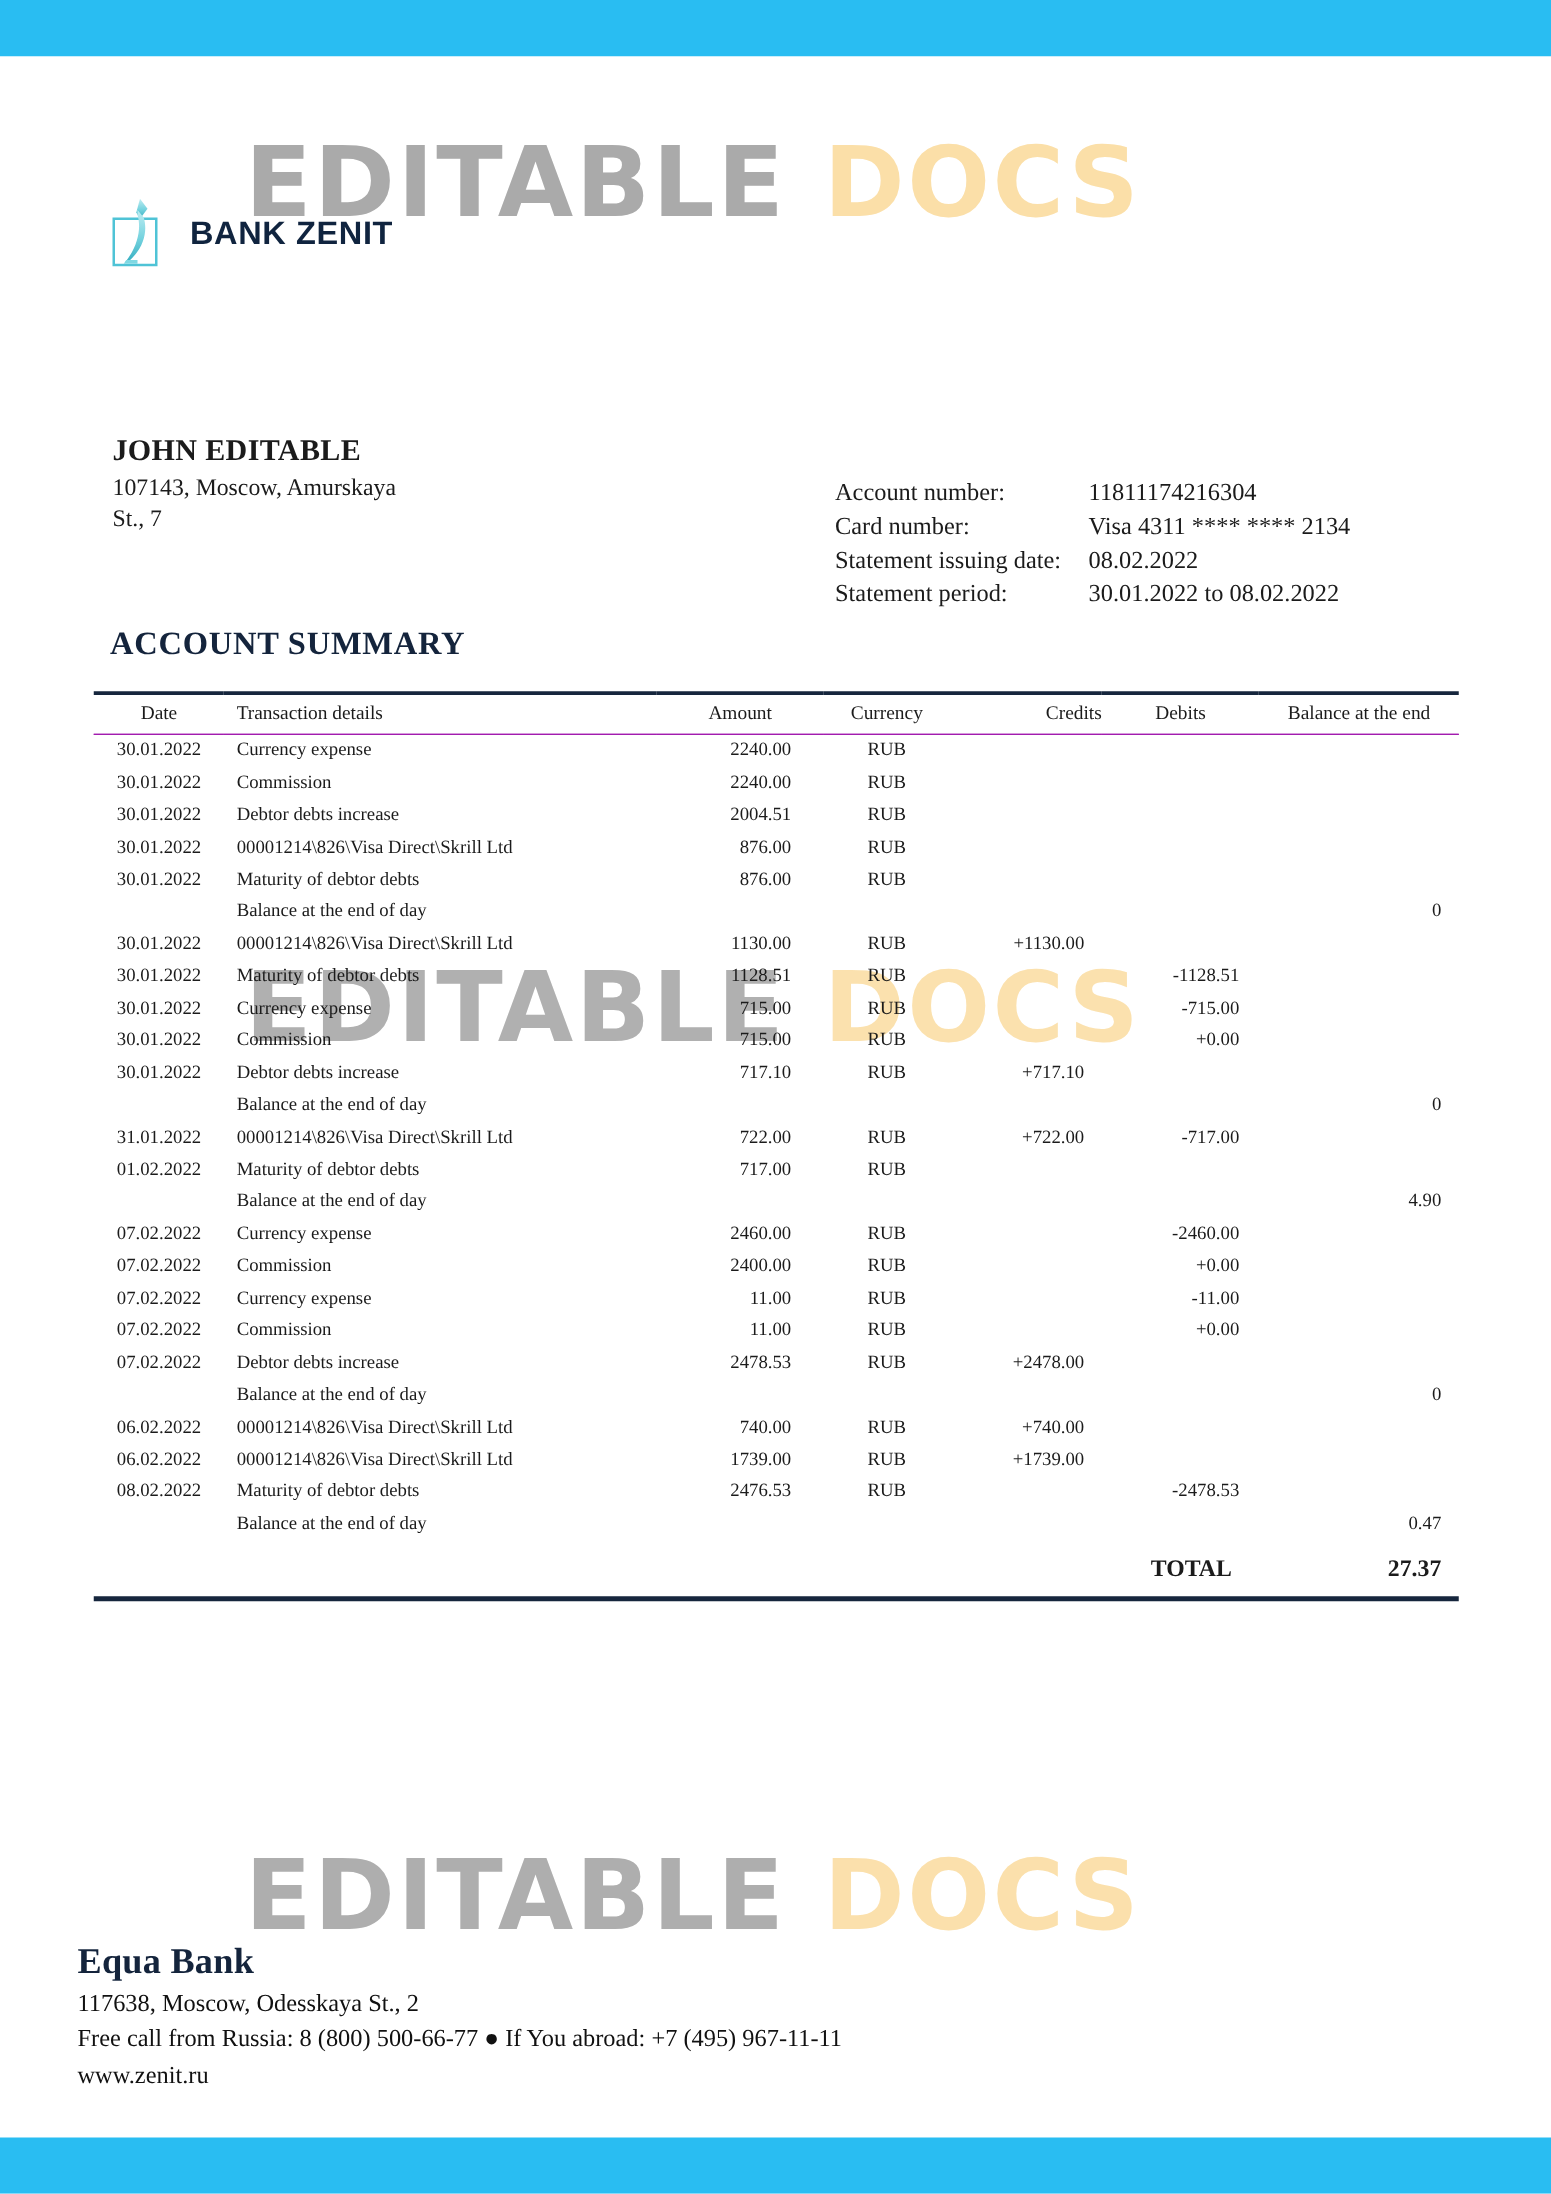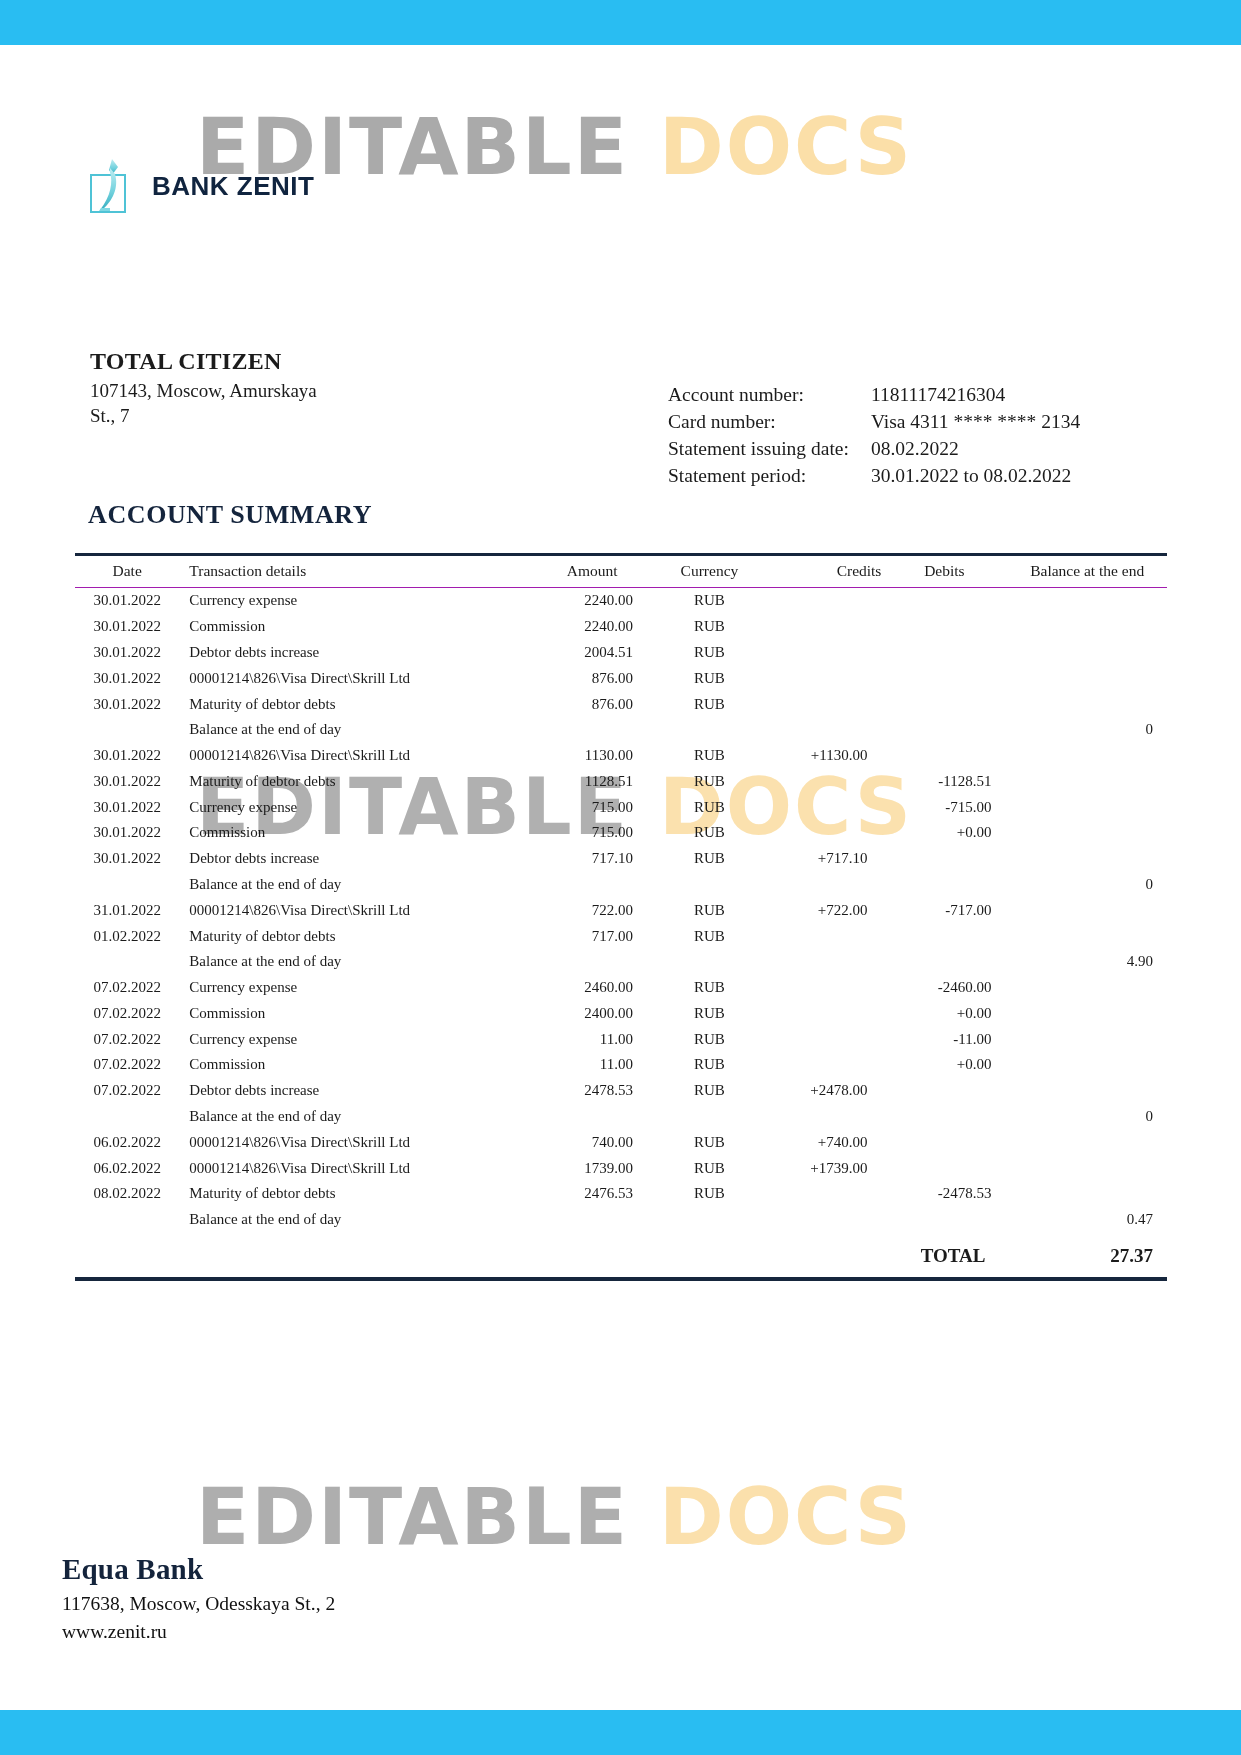--- a/index.html
+++ b/index.html
@@ -215,21 +215,21 @@
         <rect x="3" y="17" width="34" height="37" fill="none" stroke="#4FC3D6" stroke-width="2"></rect>
         <path d="M24 1 L30 9 L24 17 L21 12 Z" fill="url(#tealgrad)"></path>
         <path d="M22 10 L27 16 C30 26 28 40 14 52 L12 52 C23 38 25 24 22 14 Z" fill="url(#tealgrad)"></path>
         <path d="M13 50 L22 50 L22 53 L11 53 Z" fill="#7FD8E3"></path>
       </svg>
     </span>
     <span class="bank-name">BANK ZENIT</span>
   </div>
 
   <div class="customer">
-    <div class="customer-name">TOTAL CITIZEN</div>
+    <div class="customer-name">JOHN EDITABLE</div>
     <div class="customer-addr">107143, Moscow, Amurskaya</div>
     <div class="customer-addr">St., 7</div>
   </div>
 
   <table class="acct-table">
     <tbody>
       <tr>
         <td class="lbl">Account number:</td>
         <td>11811174216304</td>
       </tr>
@@ -507,20 +507,21 @@
           <td class="c-balance">27.37</td>
         </tr>
       </tfoot>
     </table>
     <div class="tx-bottom-rule"></div>
   </div>
 
   <div class="footer">
     <div class="footer-bank">Equa Bank</div>
     <div class="footer-line">117638, Moscow, Odesskaya St., 2</div>
+    <div class="footer-line">Free call from Russia: 8 (800) 500-66-77 ● If You abroad: +7 (495) 967-11-11</div>
     <div class="footer-line">www.zenit.ru</div>
   </div>
 
   <div class="watermark wm-3">
     <span class="wm-grey">EDITABLE</span>
     <span class="wm-gap"></span>
     <span class="wm-amber">DOCS</span>
   </div>
 
 </div>

